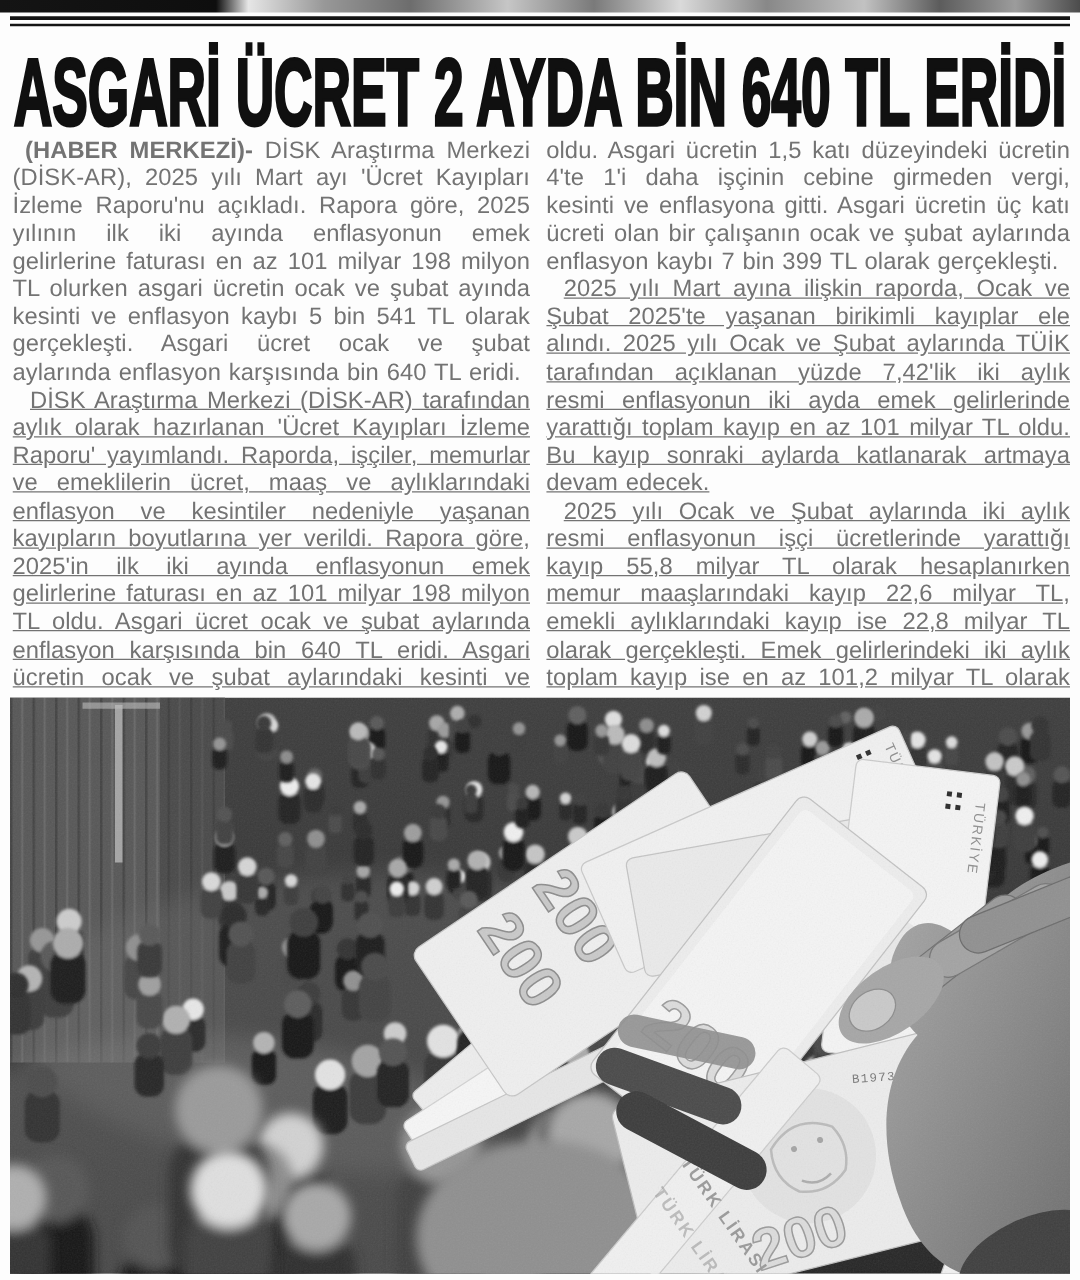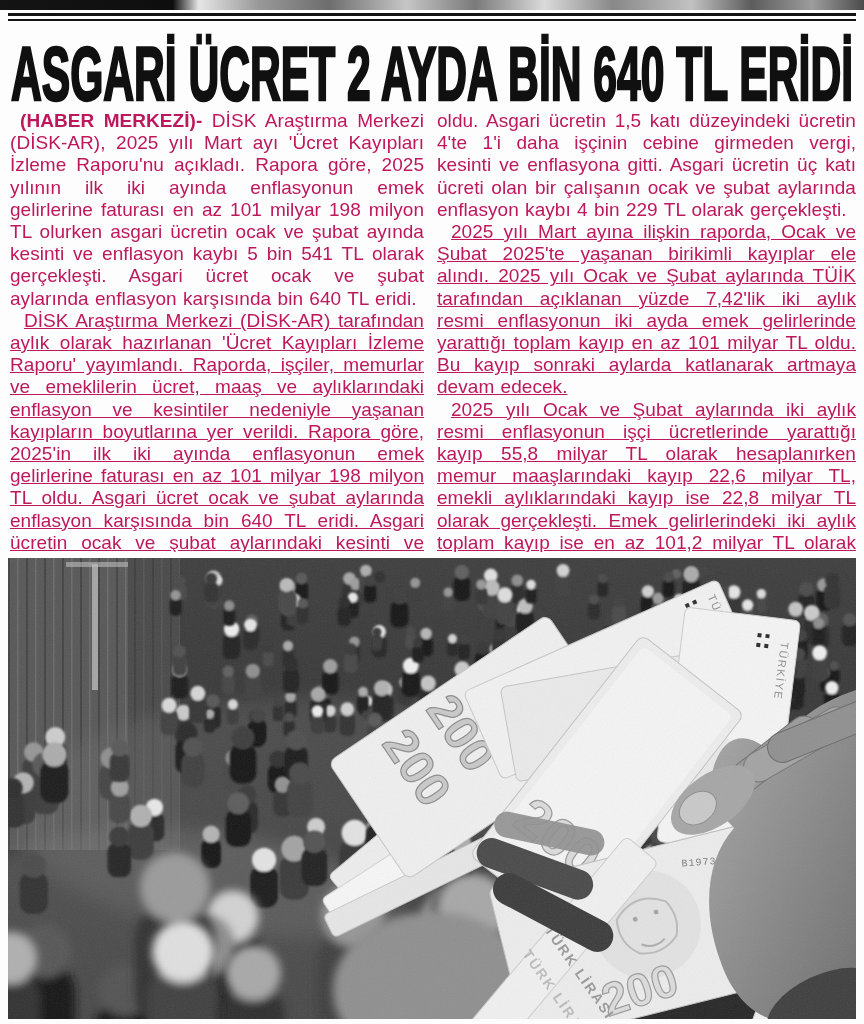--- a/index.html
+++ b/index.html
@@ -9,21 +9,21 @@
   .top-strip{position:absolute;left:0;top:0;width:864px;height:10px;
     background:linear-gradient(90deg,#141414 0%,#0e0e0e 20%,#e6e6e6 23%,#989898 30%,
       #6d6d6d 38%,#c6c6c6 47%,#7a7a7a 55%,#dadada 63%,#888888 71%,#c2c2c2 80%,
       #5c5c5c 87%,#9c9c9c 94%,#4c4c4c 100%);
     filter:blur(0.5px);}
   .rule{position:absolute;left:8px;top:13px;width:848px;height:8px;box-sizing:border-box;
     border-top:3px solid #141414;border-bottom:2px solid #141414;}
   .headline{position:absolute;left:8px;top:24px;width:848px;height:84px;}
   .cols{position:absolute;left:10px;top:110px;width:846px;display:flex;gap:13px;}
   .col{width:414px;height:442px;overflow:hidden;}
-  .col p{margin:0;text-align:justify;font-size:19px;line-height:22.2px;color:#be185d;
+  .col p{margin:0;text-align:justify;font-size:19px;line-height:22.2px;color:#737373;
     letter-spacing:0.05px;word-spacing:1px;}
   .lead{font-weight:bold;}
   .ind1{text-indent:10px;}
   .ind{text-indent:14px;text-decoration:underline;}
   .photo{position:absolute;left:8px;top:558px;width:848px;height:461px;}
   .bank-small{font-family:"Liberation Sans",sans-serif;font-size:11px;fill:#8f8f8f;letter-spacing:1.5px;}
   .bank-cur{font-family:"Liberation Sans",sans-serif;font-size:14px;font-weight:bold;fill:#9a9a9a;letter-spacing:2px;}
   .bank-serial{font-family:"Liberation Mono",monospace;font-size:10px;fill:#7c7c7c;letter-spacing:1px;}
   .num-big{font-family:"Liberation Sans",sans-serif;font-weight:bold;fill:#c9c9c9;stroke:#8d8d8d;stroke-width:1.2px;}
   .num-mid{font-family:"Liberation Sans",sans-serif;font-weight:bold;fill:#dcdcdc;stroke:#9b9b9b;stroke-width:1.2px;}
@@ -42,21 +42,21 @@
       <text x="424" y="76" text-anchor="middle" textLength="842" lengthAdjust="spacingAndGlyphs" style="font:700 76px 'Liberation Sans',sans-serif;" fill="#101010" stroke="#101010" stroke-width="2.6">ASGARİ ÜCRET 2 AYDA BİN 640 TL ERİDİ</text>
     </svg>
   </div>
 
   <div class="cols">
     <div class="col">
       <p class="ind1"><span class="lead">(HABER MERKEZİ)-</span><span> DİSK Araştırma Merkezi (DİSK-AR), 2025 yılı Mart ayı 'Ücret Kayıpları İzleme Raporu'nu açıkladı. Rapora göre, 2025 yılının ilk iki ayında enflasyonun emek gelirlerine faturası en az 101 milyar 198 milyon TL olurken asgari ücretin ocak ve şubat ayında kesinti ve enflasyon kaybı 5 bin 541 TL olarak gerçekleşti. Asgari ücret ocak ve şubat aylarında enflasyon karşısında bin 640 TL eridi.</span></p>
       <p class="ind">DİSK Araştırma Merkezi (DİSK-AR) tarafından aylık olarak hazırlanan 'Ücret Kayıpları İzleme Raporu' yayımlandı. Raporda, işçiler, memurlar ve emeklilerin ücret, maaş ve aylıklarındaki enflasyon ve kesintiler nedeniyle yaşanan kayıpların boyutlarına yer verildi. Rapora göre, 2025'in ilk iki ayında enflasyonun emek gelirlerine faturası en az 101 milyar 198 milyon TL oldu. Asgari ücret ocak ve şubat aylarında enflasyon  karşısında bin 640 TL eridi. Asgari ücretin ocak ve şubat aylarındaki kesinti ve enflasyon kaybı 5 bin 541 TL</p>
     </div>
     <div class="col" style="width:419px;">
-      <p>oldu. Asgari ücretin 1,5 katı düzeyindeki ücretin 4'te 1'i daha işçinin cebine girmeden vergi, kesinti ve enflasyona gitti. Asgari ücretin üç katı ücreti olan bir çalışanın ocak ve şubat aylarında enflasyon kaybı 4 bin 229 TL olarak gerçekleşti.</p>
+      <p>oldu. Asgari ücretin 1,5 katı düzeyindeki ücretin 4'te 1'i daha işçinin cebine girmeden vergi, kesinti ve enflasyona gitti. Asgari ücretin üç katı ücreti olan bir çalışanın ocak ve şubat aylarında enflasyon kaybı 7 bin 399 TL olarak gerçekleşti.</p>
       <p class="ind">2025 yılı Mart ayına ilişkin raporda, Ocak ve Şubat 2025'te yaşanan birikimli kayıplar ele alındı. 2025 yılı Ocak ve Şubat aylarında TÜİK tarafından açıklanan yüzde 7,42'lik iki aylık resmi enflasyonun iki ayda emek gelirlerinde yarattığı toplam kayıp en az 101 milyar TL oldu. Bu kayıp sonraki aylarda katlanarak artmaya devam edecek.</p>
       <p class="ind">2025 yılı Ocak ve Şubat aylarında iki aylık resmi enflasyonun işçi ücretlerinde yarattığı kayıp 55,8 milyar TL olarak hesaplanırken memur maaşlarındaki kayıp 22,6 milyar TL, emekli aylıklarındaki kayıp ise 22,8 milyar TL olarak gerçekleşti. Emek gelirlerindeki iki aylık toplam kayıp ise en az 101,2 milyar TL olarak hesaplandı.</p>
     </div>
   </div>
 
   <div class="photo">
     <svg width="848" height="461" viewBox="0 0 848 461">
       <defs>
         <linearGradient id="bgGrad" x1="0" y1="0" x2="0" y2="1">
           <stop offset="0" stop-color="#3e3e3e"></stop>

